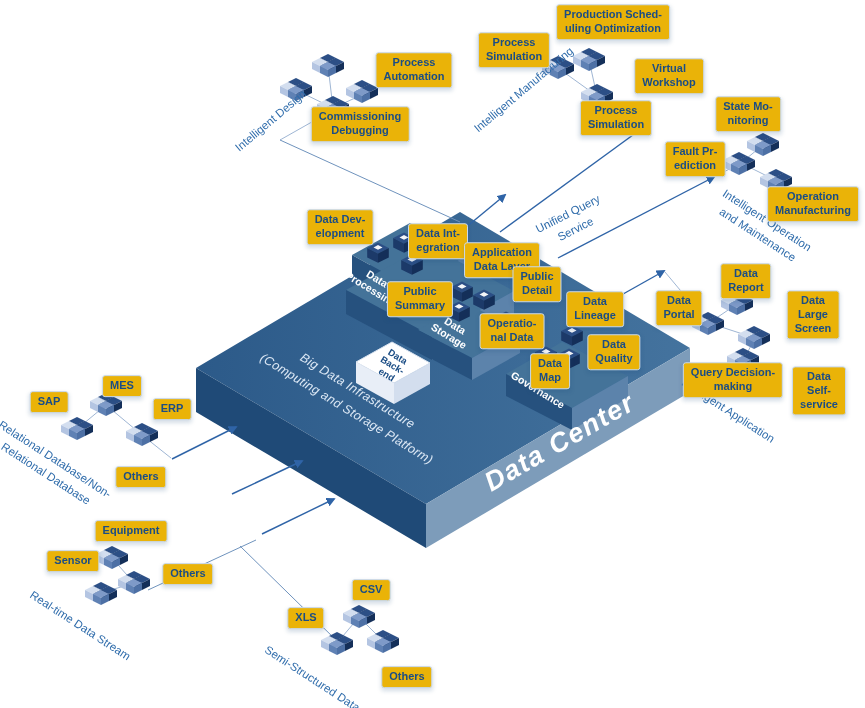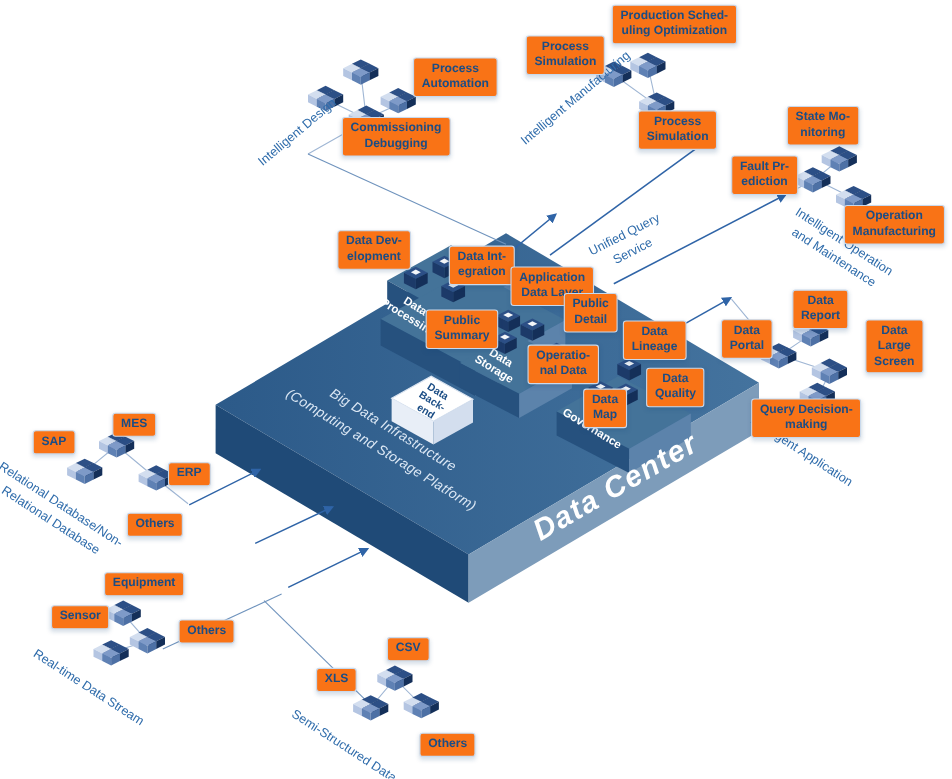--- a/index.html
+++ b/index.html
@@ -1,20 +1,20 @@
 <!DOCTYPE html>
 <html><head>
 <meta charset="utf-8">
 <style>
   html,body{margin:0;padding:0;background:#fff;font-family:"Liberation Sans",sans-serif;}
   #canvas{position:relative;width:865px;height:708px;background:#fff;overflow:hidden;}
   svg.stage{position:absolute;left:0;top:0;z-index:1;}
   .chip{
     position:absolute;z-index:6;transform:translate(-50%,-50%);
-    background:#f97316;border:1px solid #c9d9ec;border-radius:3px;
+    background:#eab308;border:1px solid #c9d9ec;border-radius:3px;
     padding:3px 7px;font-size:11px;font-weight:700;line-height:1.25;
     color:#1b4d85;text-align:center;white-space:pre-line;
     box-shadow:0 2px 4px rgba(23,74,124,.18);
   }
   .rlabel{
     position:absolute;z-index:5;transform:translate(-50%,-50%) rotate(var(--r));
     color:#2f6cab;font-size:11.5px;font-weight:400;line-height:1.5;
     text-align:center;white-space:pre-line;
   }
   .wlabel{
@@ -169,42 +169,46 @@
 
 <div class="chip" style="left:414px;top:70px">Process
 Automation</div>
 <div class="chip" style="left:360px;top:124px">Commissioning
 Debugging</div>
 
 <div class="chip" style="left:514px;top:50px">Process
 Simulation</div>
 <div class="chip" style="left:613px;top:22px">Production Sched-
 uling Optimization</div>
+<div class="chip" style="left:669px;top:76px">Virtual
+Workshop</div>
 <div class="chip" style="left:616px;top:118px">Process
 Simulation</div>
 
 <div class="chip" style="left:748px;top:114px">State Mo-
 nitoring</div>
 <div class="chip" style="left:695px;top:159px">Fault Pr-
 ediction</div>
 <div class="chip" style="left:813px;top:204px">Operation
 Manufacturing</div>
 
 <div class="chip" style="left:746px;top:281px">Data
 Report</div>
 <div class="chip" style="left:679px;top:308px">Data
 Portal</div>
 <div class="chip" style="left:813px;top:315px">Data Large
 Screen</div>
 <div class="chip" style="left:733px;top:380px">Query Decision-
 making</div>
+<div class="chip" style="left:819px;top:391px">Data Self-
+service</div>
 
 <div class="chip" style="left:49px;top:402px">SAP</div>
 <div class="chip" style="left:122px;top:386px">MES</div>
-<div class="chip" style="left:172px;top:431px">ERP</div>
+<div class="chip" style="left:172px;top:409px">ERP</div>
 <div class="chip" style="left:141px;top:477px">Others</div>
 
 <div class="chip" style="left:131px;top:531px">Equipment</div>
 <div class="chip" style="left:73px;top:561px">Sensor</div>
 <div class="chip" style="left:188px;top:574px">Others</div>
 
 <div class="chip" style="left:306px;top:618px">XLS</div>
 <div class="chip" style="left:371px;top:590px">CSV</div>
 <div class="chip" style="left:407px;top:677px">Others</div>
 

